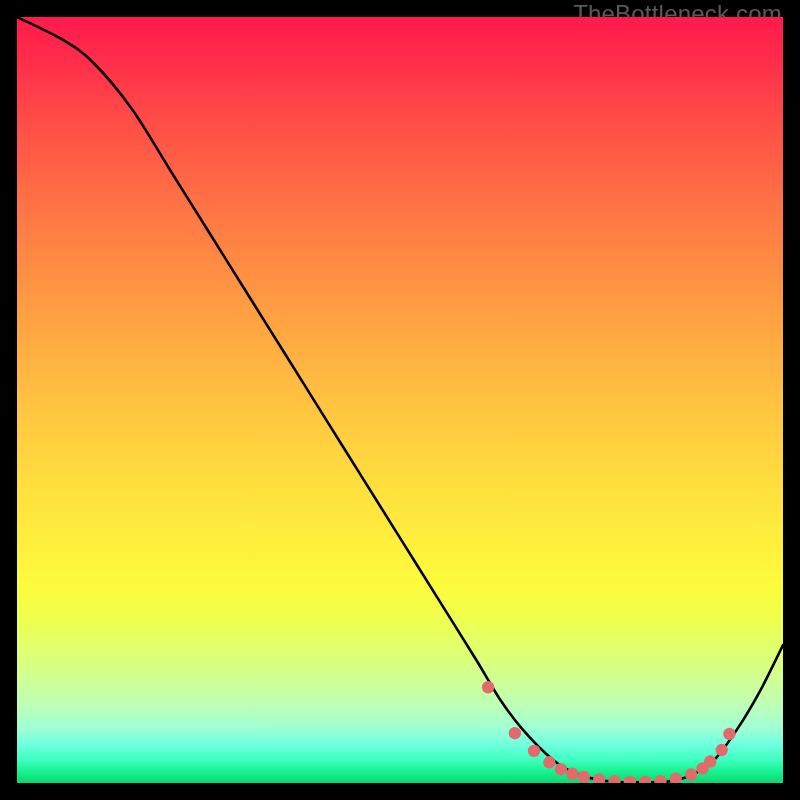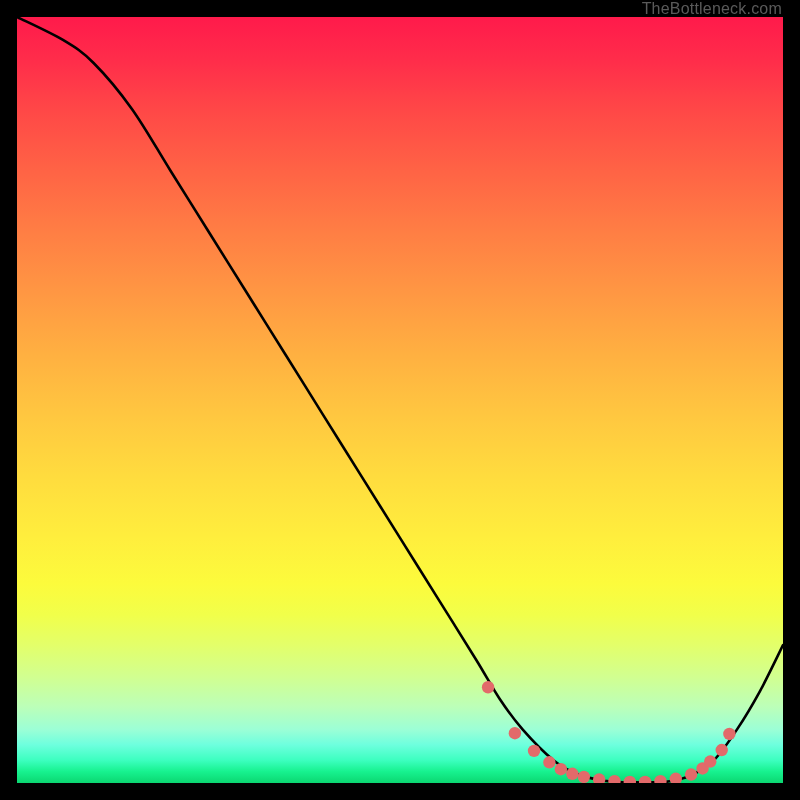--- a/index.html
+++ b/index.html
@@ -56,21 +56,21 @@
     position: absolute;
     inset: 0;
     width: 766px;
     height: 766px;
   }
   .watermark {
     position: absolute;
     top: 0;
     right: 18px;
     color: #5a5a5a;
-    font-size: 16px;
+    font-size: 24px;
     font-weight: 500;
     letter-spacing: 0.2px;
     user-select: none;
   }
 </style>
 </head>
 <body>
 
 <div class="stage">
   <div class="watermark">TheBottleneck.com</div>

